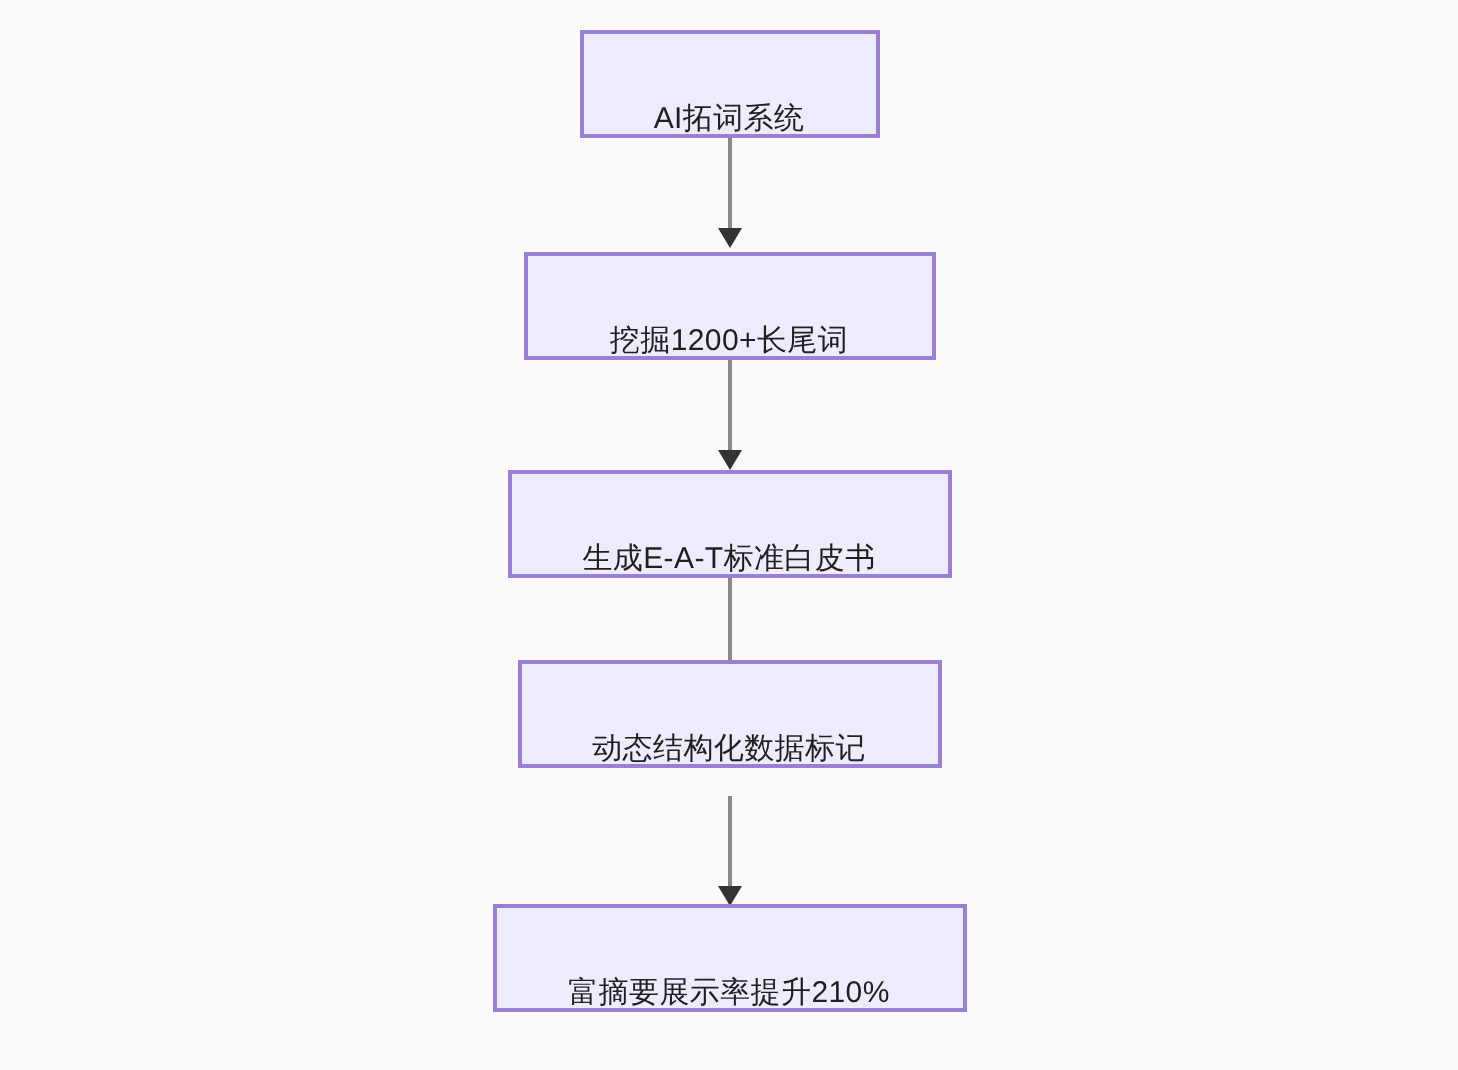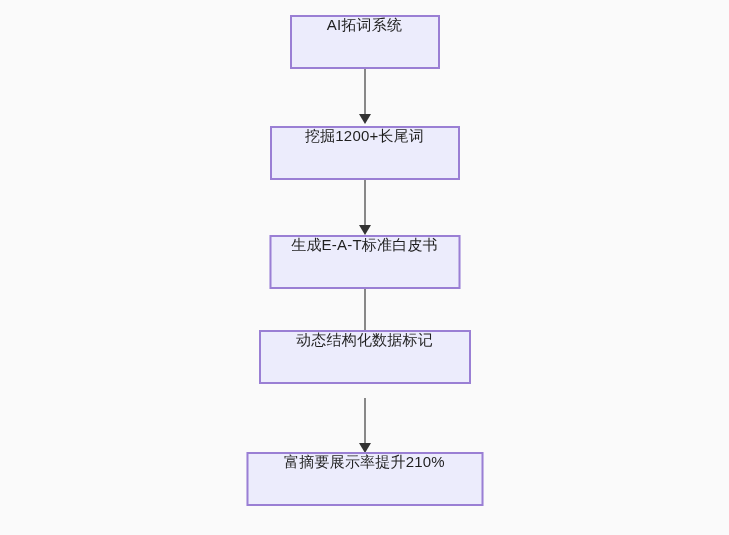--- a/index.html
+++ b/index.html
@@ -30,32 +30,32 @@
   }
   .node {
     box-sizing: border-box;
     background: #ececfc;
     border: 2px solid #9a7fd4;
     color: #1f1f1f;
     font-size: 15px;
     line-height: 1;
     letter-spacing: 0.2px;
     display: flex;
-    align-items: flex-start;
+    align-items: flex-end;
     justify-content: center;
     white-space: nowrap;
     height: 54px;
     padding: 0 26px;
     position: absolute;
     left: 50%;
     transform: translateX(-50%);
   }
   .node-1 { top: 15px;  width: 150px; }
-  .node-2 { top: 126px; width: 190px; }
-  .node-3 { top: 235px; width: 191px; }
+  .node-2 { top: 126px; width: 206px; }
+  .node-3 { top: 235px; width: 222px; }
   .node-4 { top: 330px; width: 212px; }
   .node-5 { top: 452px; width: 237px; }
 
   .connector {
     position: absolute;
     left: 50%;
     transform: translateX(-50%);
     width: 14px;
     height: 57px;
     pointer-events: none;

